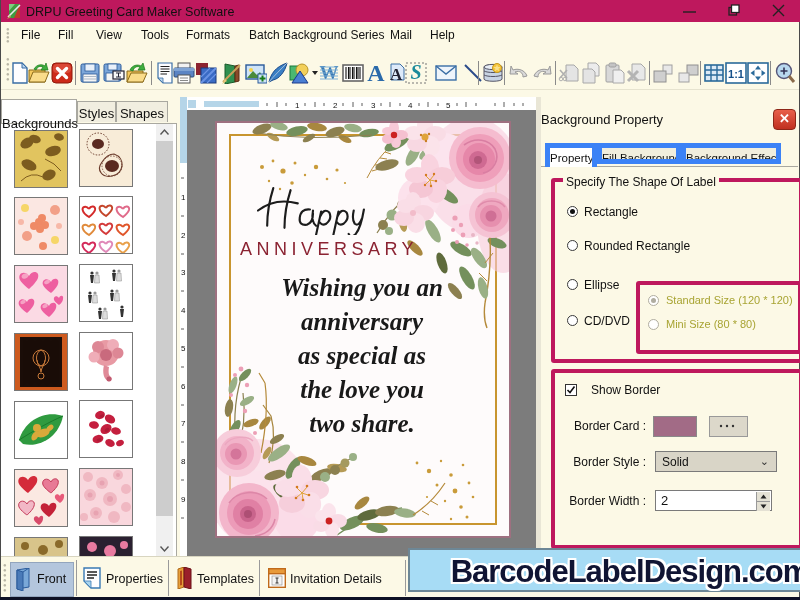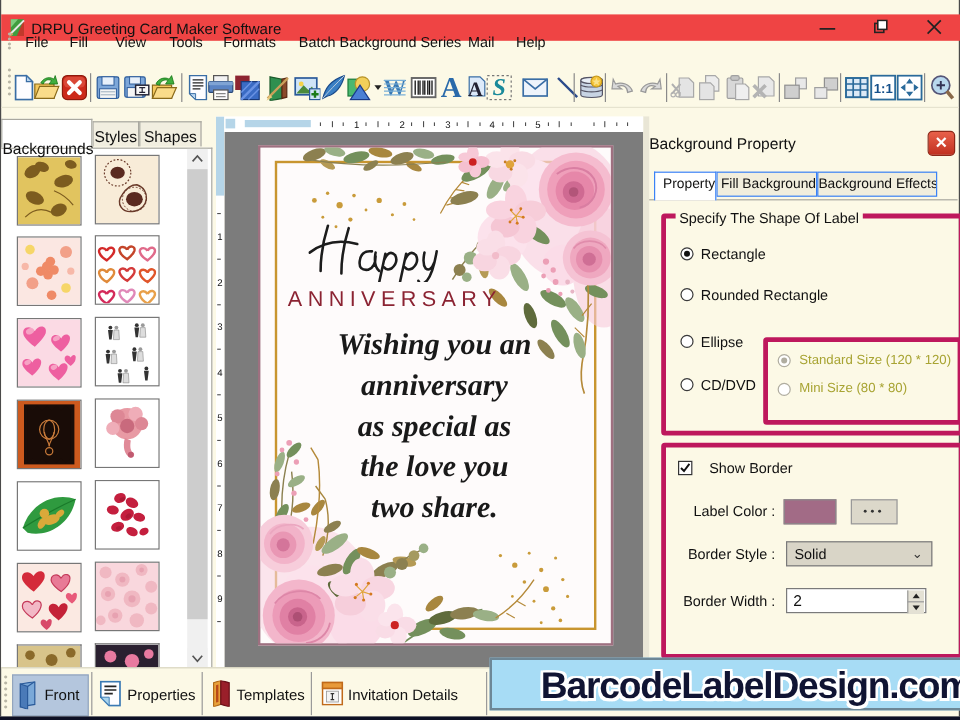--- a/index.html
+++ b/index.html
@@ -1,20 +1,20 @@
 <!DOCTYPE html>
 <html><head><meta charset="utf-8">
 <style>
 html,body{margin:0;padding:0}
 body{width:800px;height:600px;position:relative;overflow:hidden;background:#FCF9E6;font-family:"Liberation Sans",sans-serif;box-sizing:border-box}
 .abs{position:absolute}
 #frame{position:absolute;left:0;top:0;width:798px;height:597px;border-left:1px solid #4a4a4a;border-right:1px solid #4a4a4a}
 #botborder{position:absolute;left:0;top:597px;width:800px;height:3px;background:#0d1024}
 
-#titlebar{position:absolute;left:1px;top:12px;width:800px;height:22px;background:#ef4444}
+#titlebar{position:absolute;left:1px;top:0;width:800px;height:22px;background:#be185d}
 #titletext{position:absolute;left:25px;top:5px;font-size:12.5px;color:#111}
 
 #menubar{position:absolute;left:1px;top:22px;width:798px;height:25px}
 .menuitem{position:absolute;top:6px;font-size:12px;color:#111}
 
 #toolbar{position:absolute;left:1px;top:47px;width:798px;height:42px;border-bottom:1px solid #e6e3cf}
 .tbsep{position:absolute;top:14px;width:1px;height:24px;background:#8a8a8a}
 .grip{position:absolute;width:3px;color:#b9b6a6}
 .ticon{position:absolute;top:15px;width:22px;height:22px}
 
@@ -35,21 +35,21 @@
 #canvas{position:absolute;left:187px;top:110px;width:349px;height:446px;background:#7c7c7c}
 #rsep{position:absolute;left:536px;top:97px;width:5px;height:459px;background:#e9e6d6}
 
 #card{position:absolute;left:215px;top:121px;width:296px;height:417px;background:#fefbfb;border:2px solid #9e7080;box-sizing:border-box}
 #anniv{position:absolute;left:12px;top:116px;width:200px;text-align:center;font-size:18px;font-weight:normal;color:#8b2332;letter-spacing:4.5px}
 #msg{position:absolute;left:0px;top:148px;width:290px;text-align:center;font-family:"Liberation Serif",serif;font-style:italic;font-weight:bold;font-size:25px;line-height:34px;color:#191919}
 
 #rpanel{position:absolute;left:541px;top:89px;width:258px;height:467px}
 #rptitle{position:absolute;left:0px;top:23px;width:240px;font-size:13px;color:#111}
 #rpclose{position:absolute;left:232px;top:20px;width:21px;height:19px;border-radius:4px;background:linear-gradient(#e8604a,#c03020);border:1px solid #8d2718;color:#fff;font-size:13px;font-weight:bold;text-align:center;line-height:18px}
-.rtab{position:absolute;top:54px;height:21px;background:#f1eedd;border:1px solid #3b82f6;font-size:11.5px;white-space:nowrap;overflow:hidden;color:#111;text-align:right;box-sizing:border-box;padding-top:4px}
+.rtab{position:absolute;top:54px;height:21px;background:#f1eedd;border:5px solid #3b82f6;font-size:11.5px;white-space:nowrap;overflow:hidden;color:#111;text-align:right;box-sizing:border-box;padding-top:4px}
 #rtab0{left:4px;width:52px;background:#fff;height:24px;border-bottom:none;z-index:2}
 #rtab1{left:56px;width:84px}
 #rtab2{left:140px;width:100px}
 #rtabline{position:absolute;left:0px;top:77px;width:257px;height:1px;background:#a9a8a0}
 .gbox{position:absolute;border:4px solid #be185d;border-radius:3px}
 .glabel{position:absolute;top:-7px;left:8px;background:#FCF9E6;padding:0 3px;font-size:12px;color:#111}
 .radio{position:absolute;width:11px;height:11px;border:1px solid #3a3a3a;border-radius:50%;background:#fff;box-sizing:border-box}
 .radio.sel::after{content:"";position:absolute;left:2px;top:2px;width:5px;height:5px;border-radius:50%;background:#111}
 .radio.dis{border-color:#b0ada0}
 .radio.dissel::after{content:"";position:absolute;left:2px;top:2px;width:5px;height:5px;border-radius:50%;background:#b0ada0}
@@ -906,21 +906,21 @@
   </div>
  </div>
 
  <div class="gbox" style="left:10px;top:280px;width:244px;height:172px">
   <div id="cbx">
         <svg width="10" height="10" viewBox="0 0 10 10">
           <path d="M1.5 5 L4 7.5 L8.5 1.5" stroke="#111" stroke-width="1.6" fill="none"></path>
         </svg>
       </div>
   <div class="rlabel" style="left:36px;top:10px">Show Border</div>
-  <div class="flabel" style="left:2px;top:46px">Label Color :</div>
+  <div class="flabel" style="left:2px;top:46px">Border Card :</div>
   <div id="swatch"></div>
   <div id="dots"><svg width="35" height="17">
           <circle cx="11" cy="9" r="1.2" fill="#333"></circle>
           <circle cx="17" cy="9" r="1.2" fill="#333"></circle>
           <circle cx="23" cy="9" r="1.2" fill="#333"></circle>
         </svg></div>
   <div class="flabel" style="left:2px;top:82px">Border Style :</div>
   <div id="combo">Solid<span class="chev">⌄</span></div>
   <div class="flabel" style="left:2px;top:121px">Border Width :</div>
   <div id="spin">2

